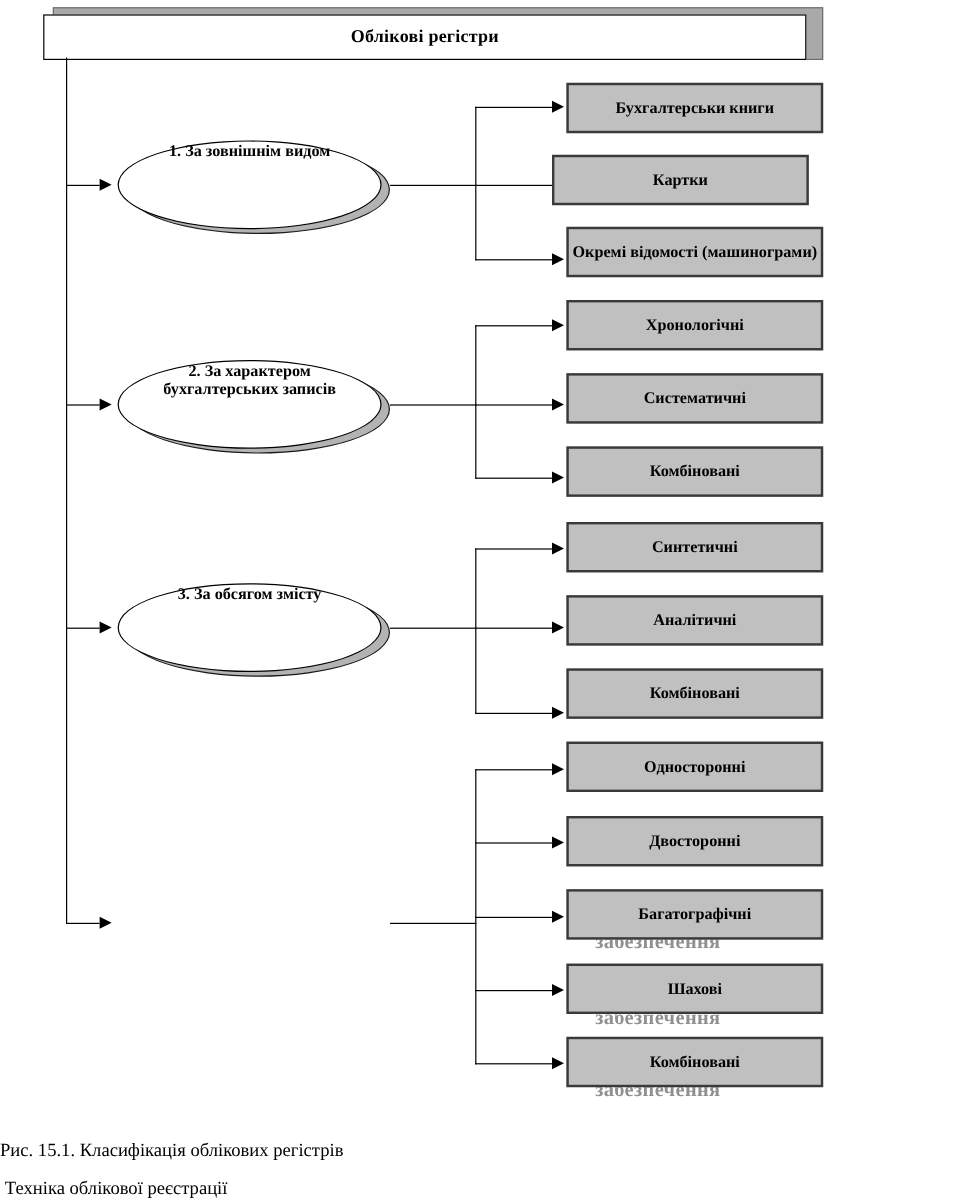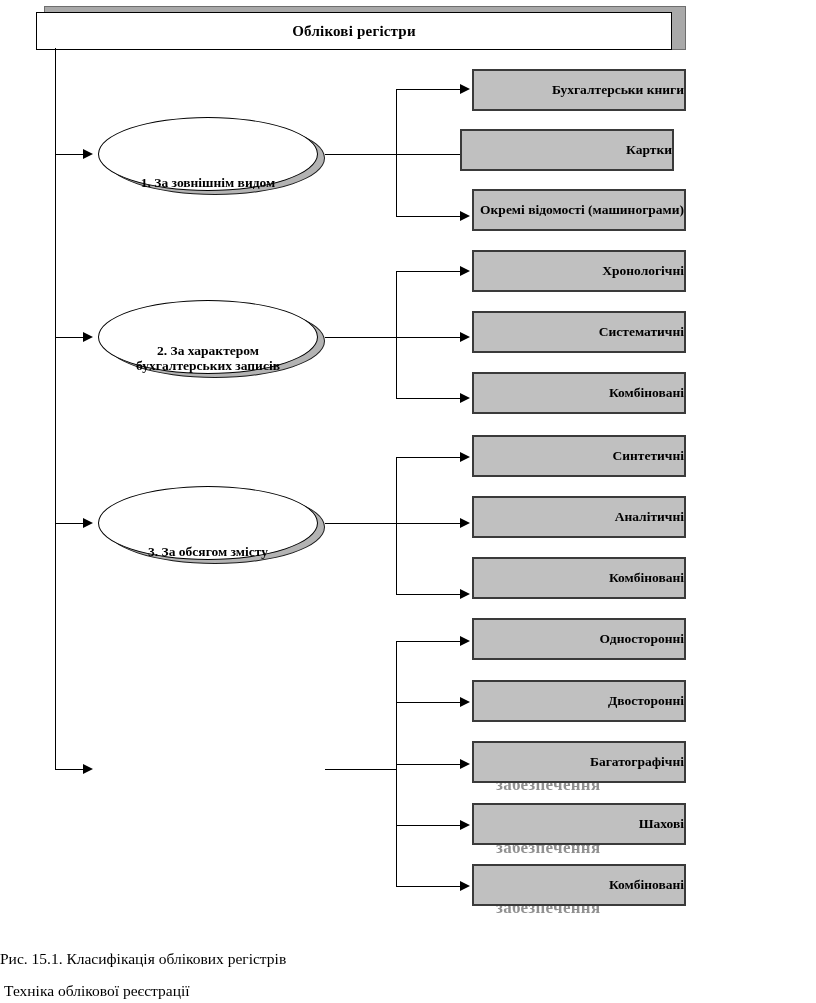--- a/index.html
+++ b/index.html
@@ -56,38 +56,38 @@
     position: absolute;
     left: 0;
     top: 0;
     width: 100%;
     height: 100%;
     border-radius: 50%;
     background: #ffffff;
     border: 1.7px solid #000000;
     box-sizing: border-box;
     display: flex;
-    align-items: flex-end;
+    align-items: flex-start;
     justify-content: center;
     text-align: center;
     font-weight: bold;
     font-size: 13.5px;
     line-height: 1.12;
     padding: 0 14px;
   }
 
   
   .leaf-box {
     position: absolute;
     background: #c0c0c0;
     border: 2px solid #3a3a3a;
     box-sizing: border-box;
     display: flex;
     align-items: center;
-    justify-content: flex-end;
+    justify-content: center;
     text-align: center;
     font-weight: bold;
     font-size: 13.5px;
     line-height: 1.05;
     color: #000000;
   }
   .leaf-box .lbl { display: block; }
 
   
   .hline {

